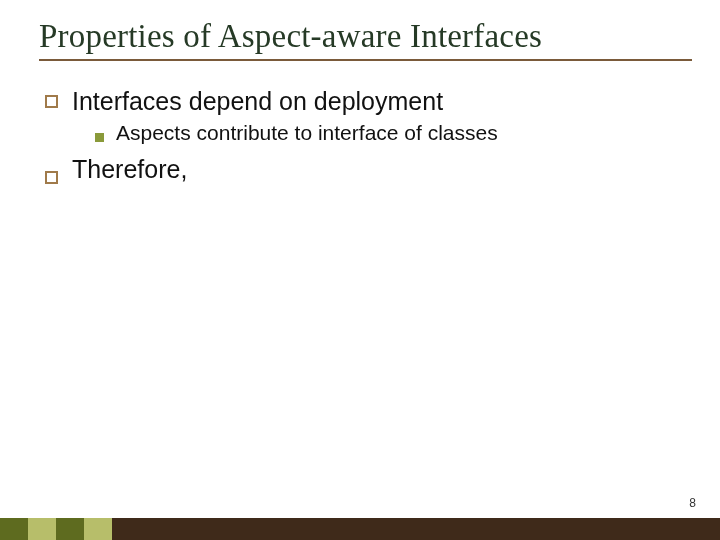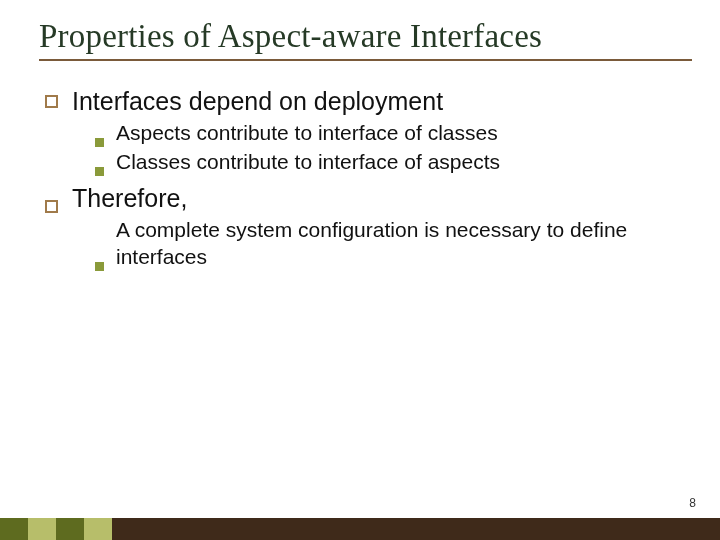--- a/index.html
+++ b/index.html
@@ -42,21 +42,21 @@
     margin-top: 8px;
     margin-right: 14px;
     flex: 0 0 auto;
   }
   .lvl1 .text {
     font-size: 25px;
     color: #111;
   }
   .lvl2 {
     display: flex;
-    align-items: flex-end;
+    align-items: center;
     margin-left: 50px;
     margin-bottom: 2px;
   }
   .lvl2 .bullet {
     width: 9px;
     height: 9px;
     background: #8a9a3a;
     margin-top: 8px;
     margin-right: 12px;
     flex: 0 0 auto;
@@ -100,32 +100,24 @@
   <div class="content">
 
     <div class="lvl1">
       <div class="bullet"></div>
       <div class="text">Interfaces depend on deployment</div>
     </div>
     <div class="lvl2">
       <div class="bullet"></div>
       <div class="text">Aspects contribute to interface of classes</div>
     </div>
-    <div class="lvl2">
-      <div class="bullet"></div>
-      <div class="text">Classes contribute to interface of aspects</div>
-    </div>
 
     <div class="lvl1 group2">
       <div class="bullet"></div>
       <div class="text">Therefore,</div>
-    </div>
-    <div class="lvl2">
-      <div class="bullet"></div>
-      <div class="text">A complete system configuration is necessary to define interfaces</div>
     </div>
 
   </div>
 
   <div class="pagenum">8</div>
 
   <div class="bottom-bar">
     <div class="bar-seg1"></div>
     <div class="bar-seg2"></div>
     <div class="bar-seg3"></div>

